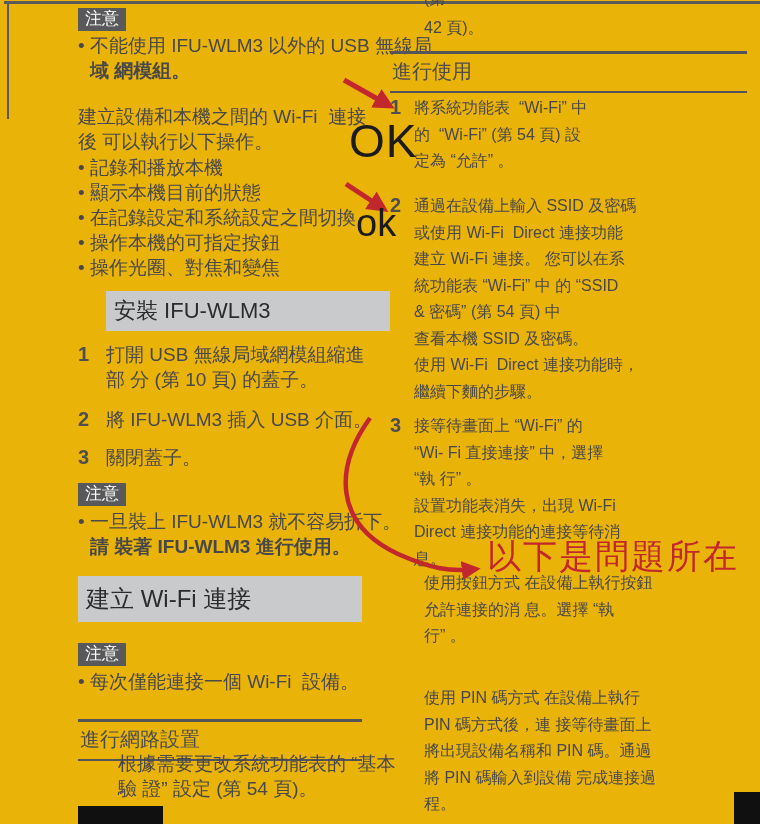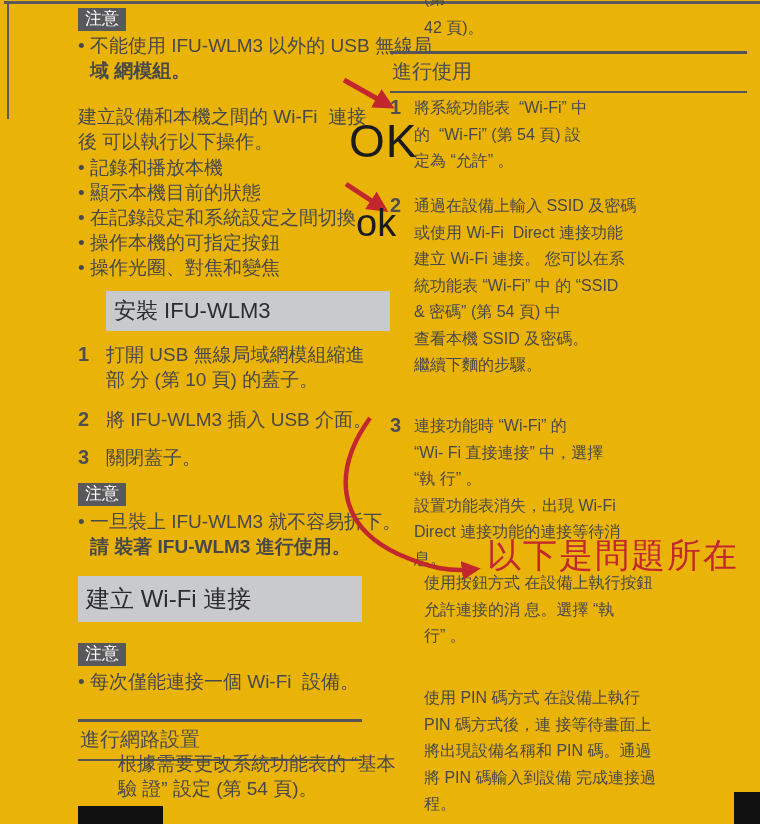--- a/index.html
+++ b/index.html
@@ -25,21 +25,21 @@
   .step{position:absolute;}
   .step .num{position:absolute;left:0;top:1px;font-weight:bold;font-size:20px;color:#4f4f51;}
   .step .stx{margin-left:28px;}
   .col-right .step .stx{margin-left:24px;}
   .frag-clip{position:absolute;top:0;height:13px;overflow:hidden;width:200px;}
   .frag-clip .tl{margin-top:-14px;margin-left:34px;}
   .frag-line{margin-left:34px;}
   .ann{position:absolute;color:#1b1b1b;font-family:"Liberation Sans","DejaVu Sans",sans-serif;}
   .ann.okbig{font-size:46px;line-height:46px;font-weight:500;letter-spacing:1px;}
   .ann.oksmall{font-size:38px;line-height:38px;font-weight:500;}
-  .ann.problem{color:#c1272d;font-family:Liberation Serif, serif;
+  .ann.problem{color:#c1272d;font-family:Liberation Sans, sans-serif;
                font-size:34px;line-height:36px;letter-spacing:2px;}
   .redact{position:absolute;background:#101010;}
   .overlay{position:absolute;left:0;top:0;pointer-events:none;}
 </style>
 </head>
 <body>
 
 <div class="page">
 
   <div class="rule-top"></div>
@@ -133,28 +133,29 @@
 
     <div class="step" style="top:193px;">
       <span class="num">2</span>
       <div class="stx">
           <div class="tl">通過在設備上輸入 SSID 及密碼</div>
           <div class="tl">或使用 Wi-Fi  Direct 連接功能</div>
           <div class="tl">建立 Wi-Fi 連接。 您可以在系</div>
           <div class="tl">統功能表 “Wi-Fi” 中 的 “SSID</div>
           <div class="tl">&amp; 密碼” (第 54 頁) 中</div>
           <div class="tl">查看本機 SSID 及密碼。</div>
+          <div class="tl">使用 Wi-Fi  Direct 連接功能時，</div>
           <div class="tl">繼續下麵的步驟。</div>
         </div>
     </div>
 
     <div class="step" style="top:413px;">
       <span class="num">3</span>
       <div class="stx">
-          <div class="tl">連接功能時 “Wi-Fi” 的</div>
+          <div class="tl">接等待畫面上 “Wi-Fi” 的</div>
           <div class="tl">“Wi- Fi 直接連接” 中，選擇</div>
           <div class="tl">“執 行” 。</div>
           <div class="tl">設置功能表消失，出現 Wi-Fi</div>
           <div class="tl">Direct 連接功能的連接等待消</div>
           <div class="tl">息。</div>
         </div>
     </div>
 
     <div class="blk" style="top:570px;margin-left:34px;">
         <div class="tl">使用按鈕方式 在設備上執行按鈕</div>

